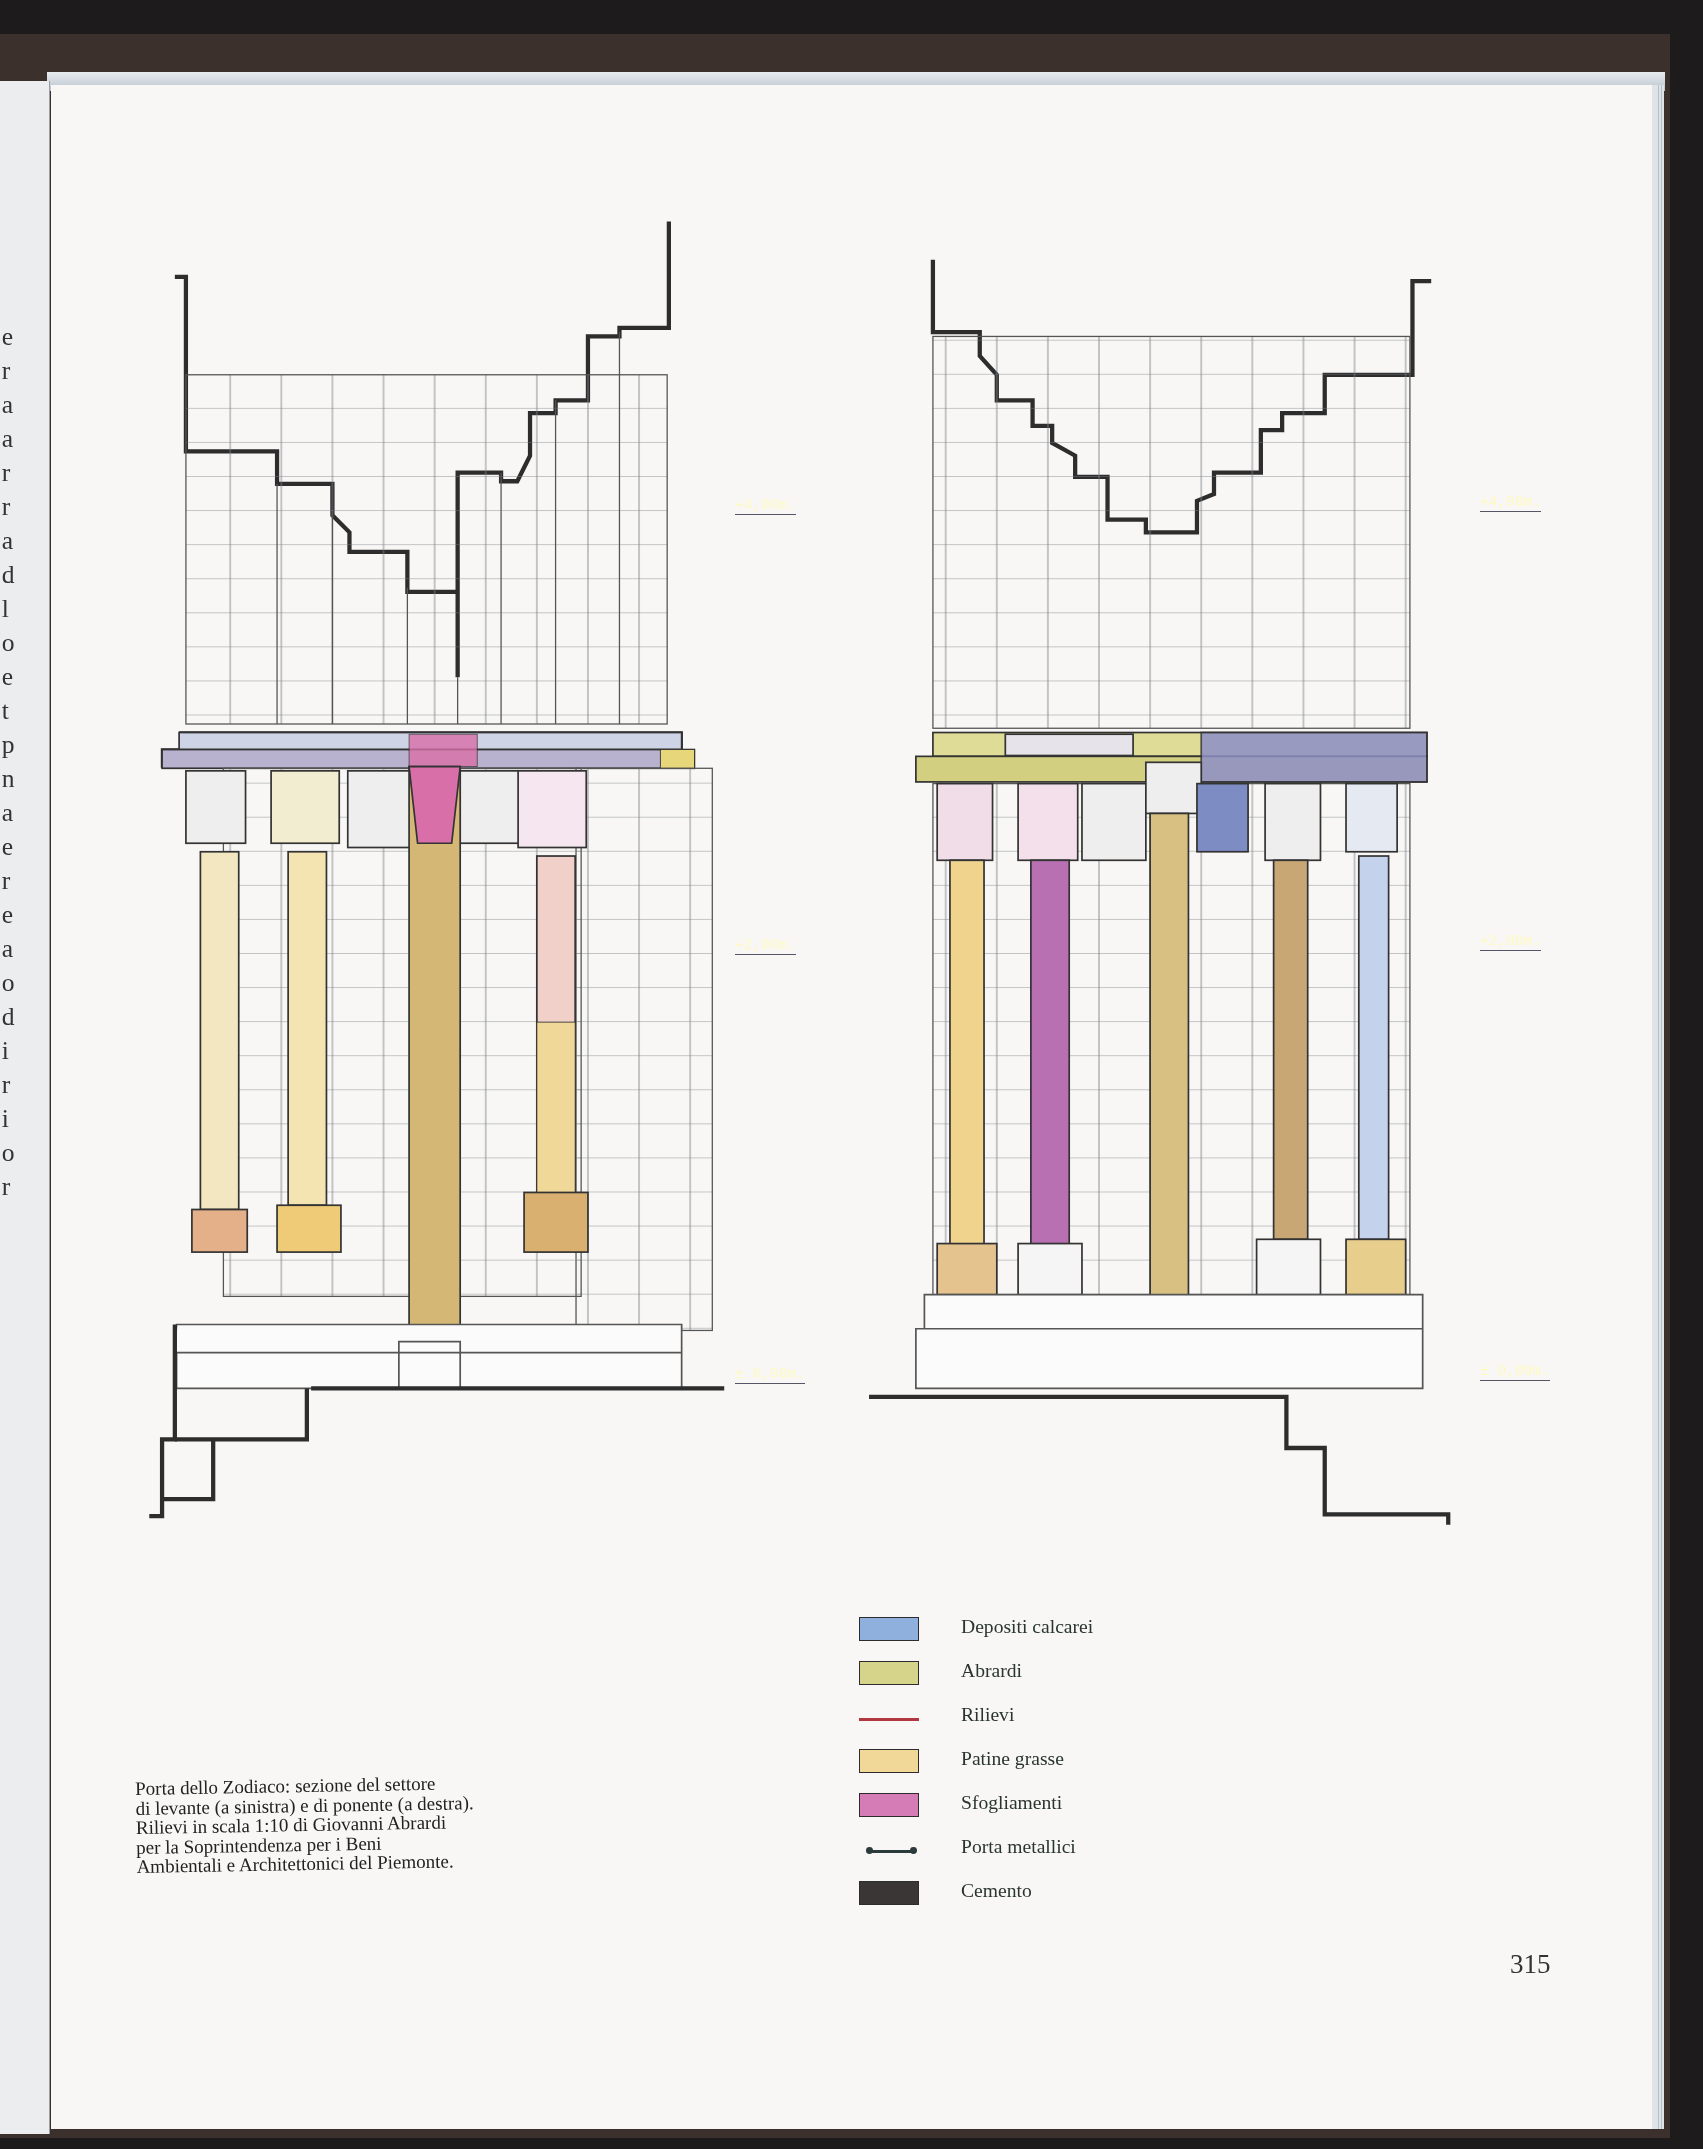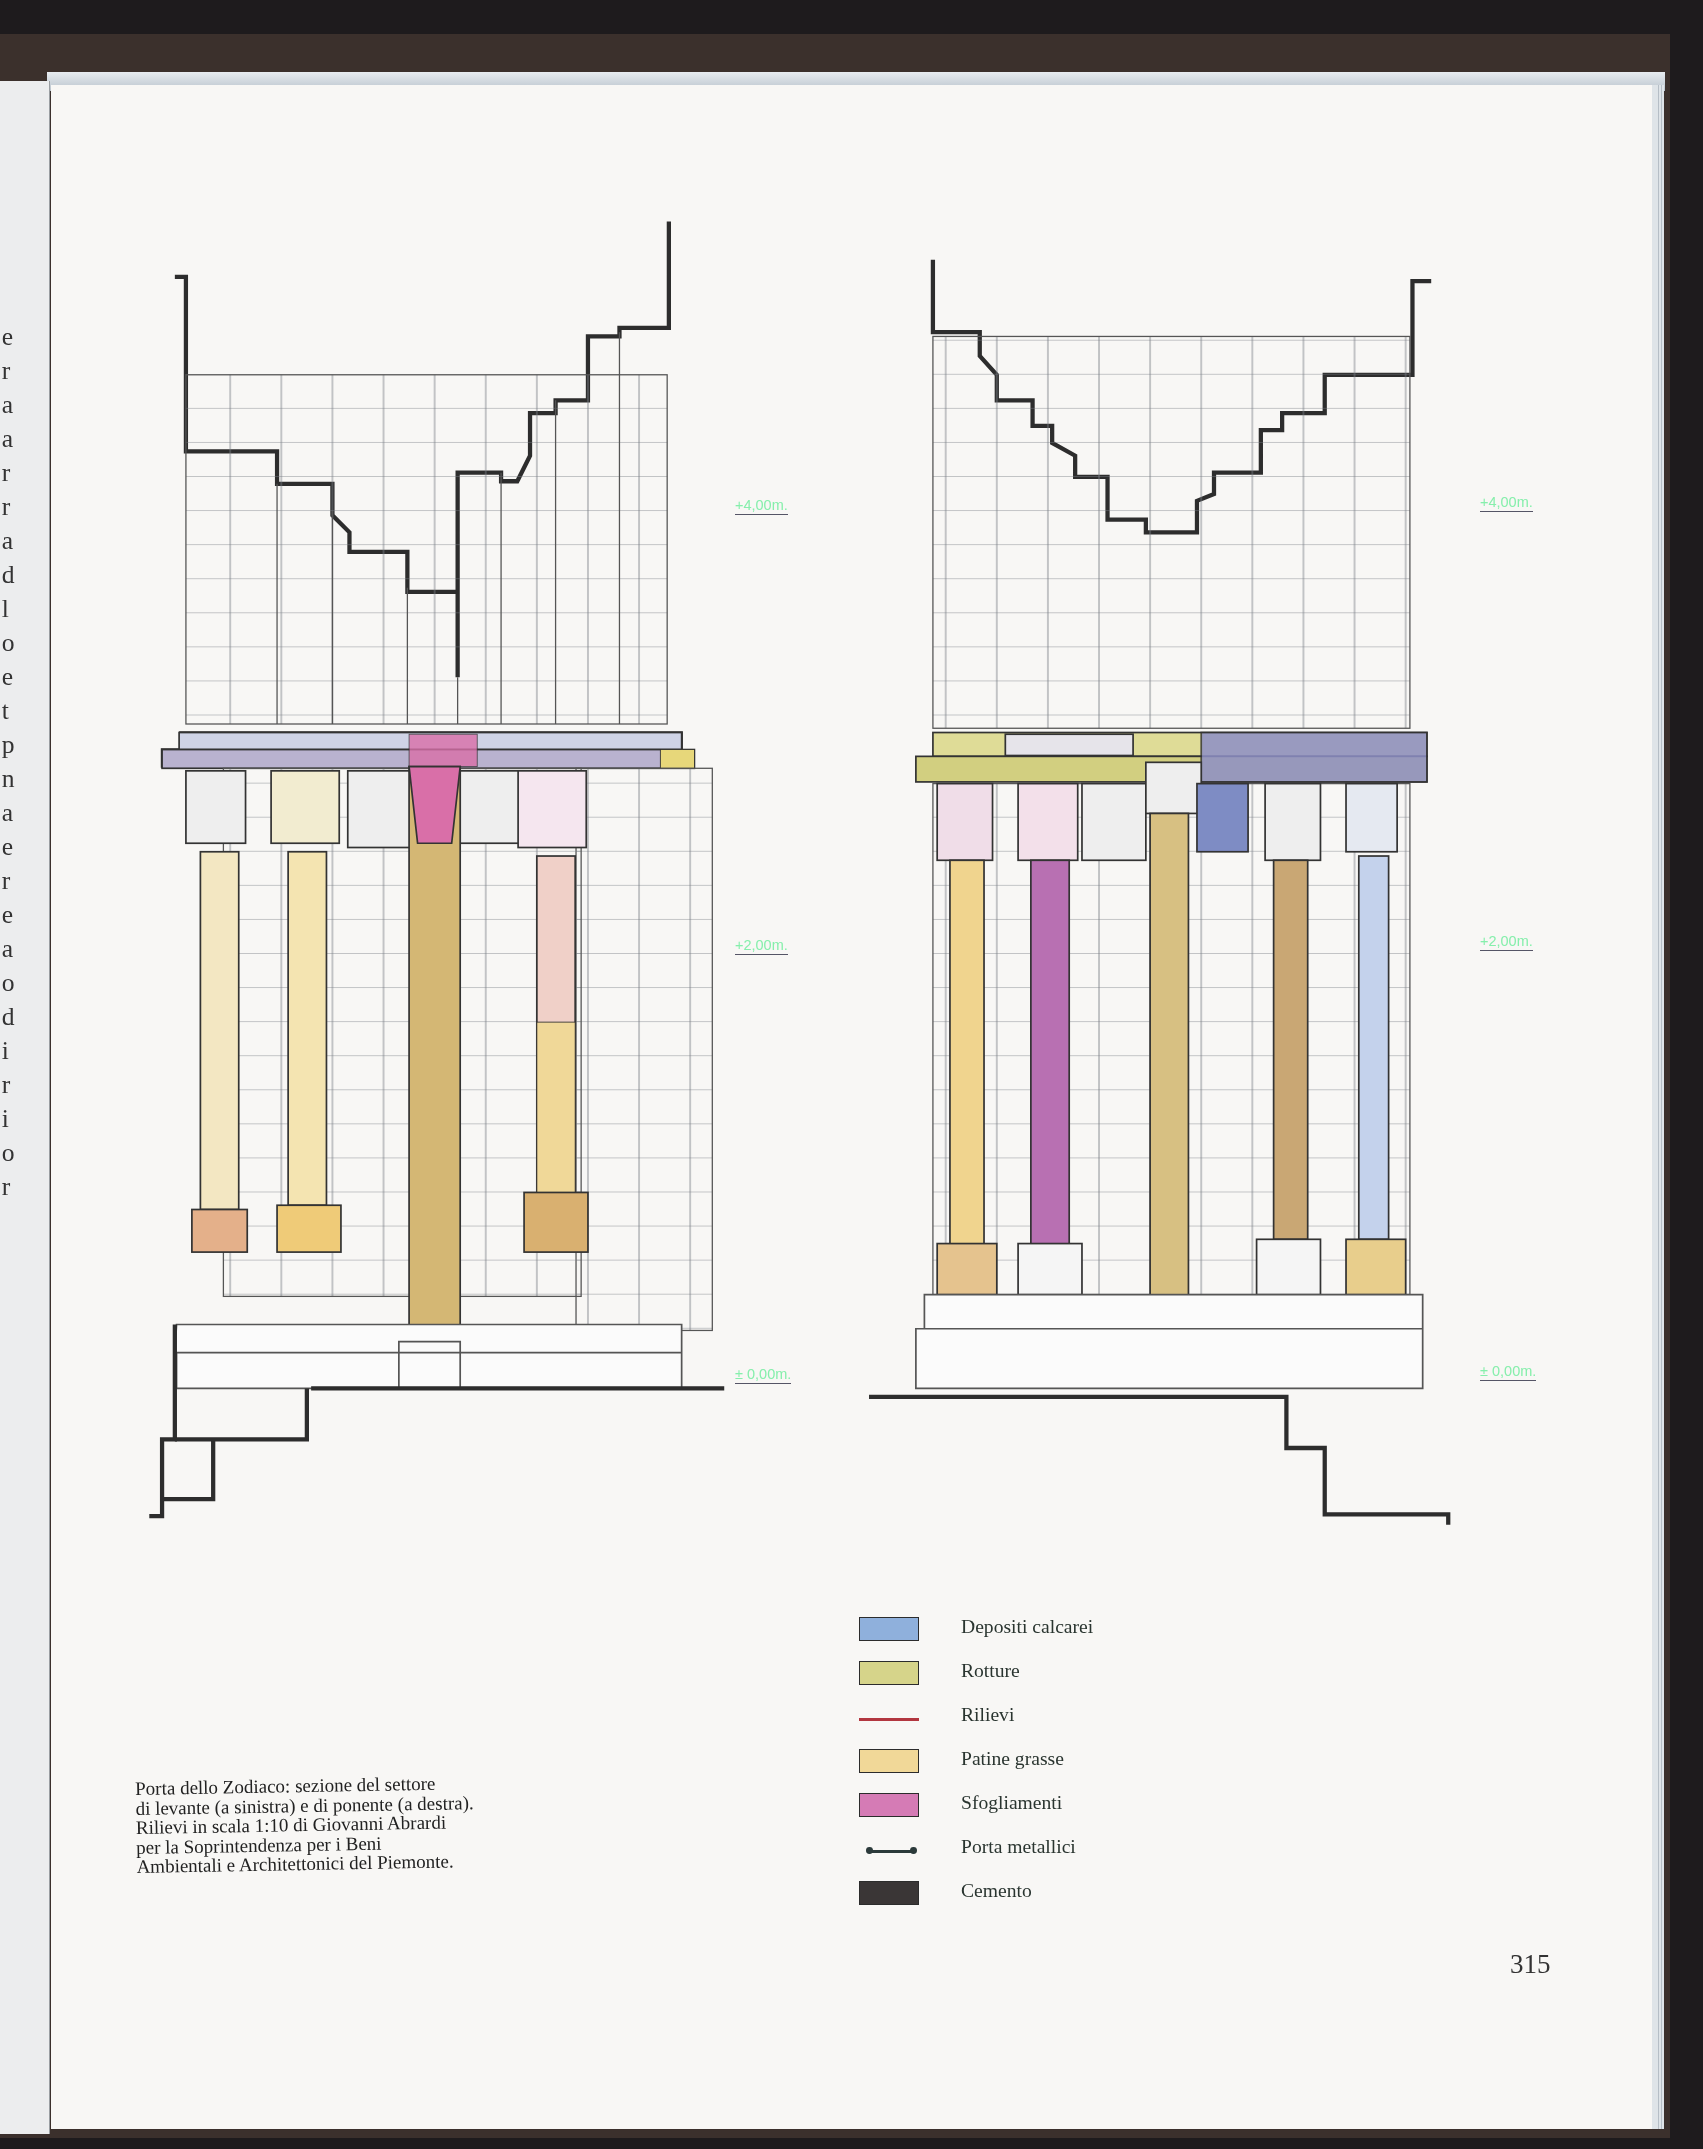--- a/index.html
+++ b/index.html
@@ -4,21 +4,21 @@
 <style>
   html,body{margin:0;padding:0;}
   body{width:1704px;height:2149px;background:#1e1b1d;position:relative;overflow:hidden;font-family:"Liberation Serif",serif;}
   .cover{position:absolute;left:0;top:34px;width:1670px;height:2104px;background:#3b302c;}
   .edge-top{position:absolute;left:47px;top:72px;width:1618px;height:19px;background:linear-gradient(#e8ecf0,#b9c3cc);}
   .left-page{position:absolute;left:0;top:81px;width:49px;height:2053px;background:#ecedee;border-right:1.7px solid #9a9ea2;}
   .left-chars{position:absolute;left:1.7px;top:239px;width:17px;font-size:25.6px;color:#333;line-height:34px;}
   .page{position:absolute;left:51px;top:85px;width:1610px;height:2044px;background:#f8f7f5;}
   .page-edge{position:absolute;left:1652px;top:85px;width:12px;height:2044px;background:repeating-linear-gradient(90deg,#dfe4e8 0 2.6px,#b6bec6 2.6px 3.4px);}
   svg{position:absolute;left:0;top:0;}
-  .lvl{position:absolute;font-family:Liberation Sans, sans-serif;font-size:14.5px;color:#86efac;border-bottom:1.7px solid #556;padding-bottom:0.9px;}
+  .lvl{position:absolute;font-family:Liberation Mono, monospace;font-size:14.5px;color:#fef9c3;border-bottom:1.7px solid #556;padding-bottom:0.9px;}
   .caption{position:absolute;left:135px;top:1779px;font-size:19px;line-height:19.6px;color:#222;transform:rotate(-1deg);transform-origin:left top;}
   .caption div{white-space:nowrap;}
   .legend{position:absolute;left:859px;top:1614px;}
   .leg-row{position:relative;height:44px;}
   .swatch{position:absolute;left:0;top:3.4px;width:60px;height:24px;border:1.7px solid #2c2c2c;box-sizing:border-box;}
   .swatch.line{border:none;height:2.6px;top:16px;}
   .swatch.pins{border:none;height:2.6px;top:16px;left:10.2px;width:44px;background:#2b3a3a;}
   .swatch.pins::before,.swatch.pins::after{content:"";position:absolute;top:-2.6px;width:6.8px;height:6.8px;border-radius:50%;background:#2b3a3a;}
   .swatch.pins::before{left:-3.4px}.swatch.pins::after{right:-3.4px}
   .leg-label{position:absolute;left:102px;top:1.7px;font-size:19.6px;color:#2a3530;white-space:nowrap;text-align:right;}
@@ -159,21 +159,21 @@
   <div>Ambientali e Architettonici del Piemonte.</div>
 </div>
 
 <div class="legend">
   <div class="leg-row">
     <span class="swatch" style="background:#8fb0dc"></span>
     <span class="leg-label">Depositi calcarei</span>
   </div>
   <div class="leg-row">
     <span class="swatch" style="background:#d6d48a"></span>
-    <span class="leg-label">Rotture</span>
+    <span class="leg-label">Abrardi</span>
   </div>
   <div class="leg-row">
     <span class="swatch line" style="background:#b2363f"></span>
     <span class="leg-label">Rilievi</span>
   </div>
   <div class="leg-row">
     <span class="swatch" style="background:#f1d898"></span>
     <span class="leg-label">Patine grasse</span>
   </div>
   <div class="leg-row">

